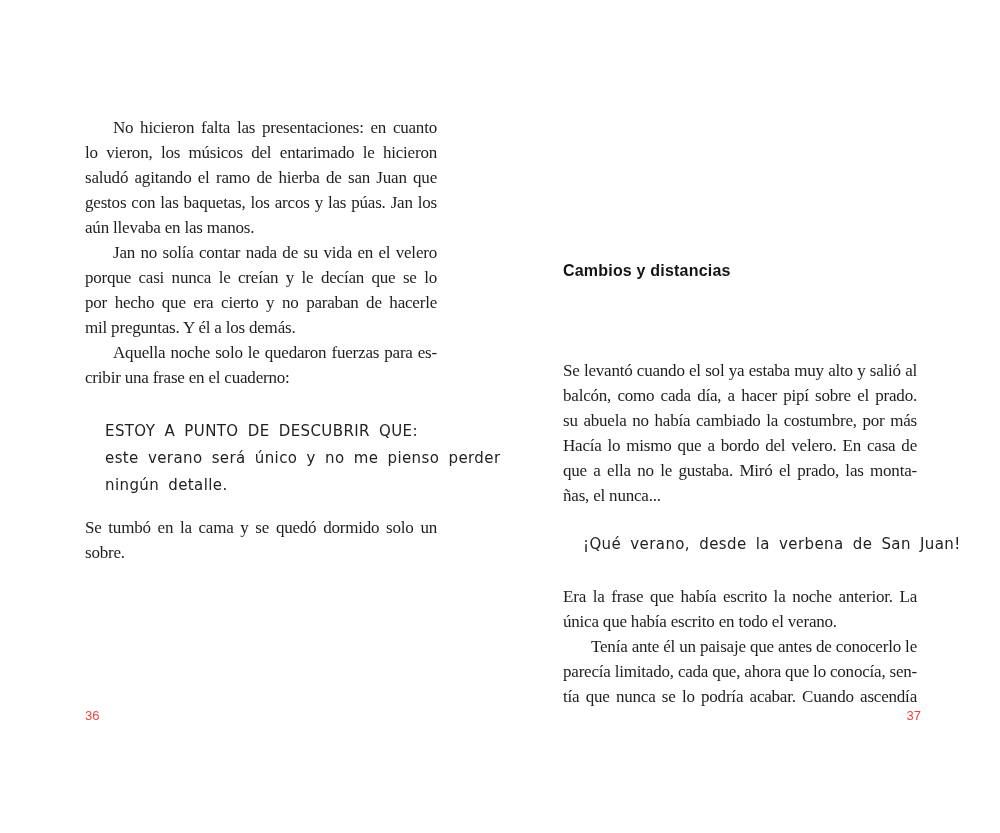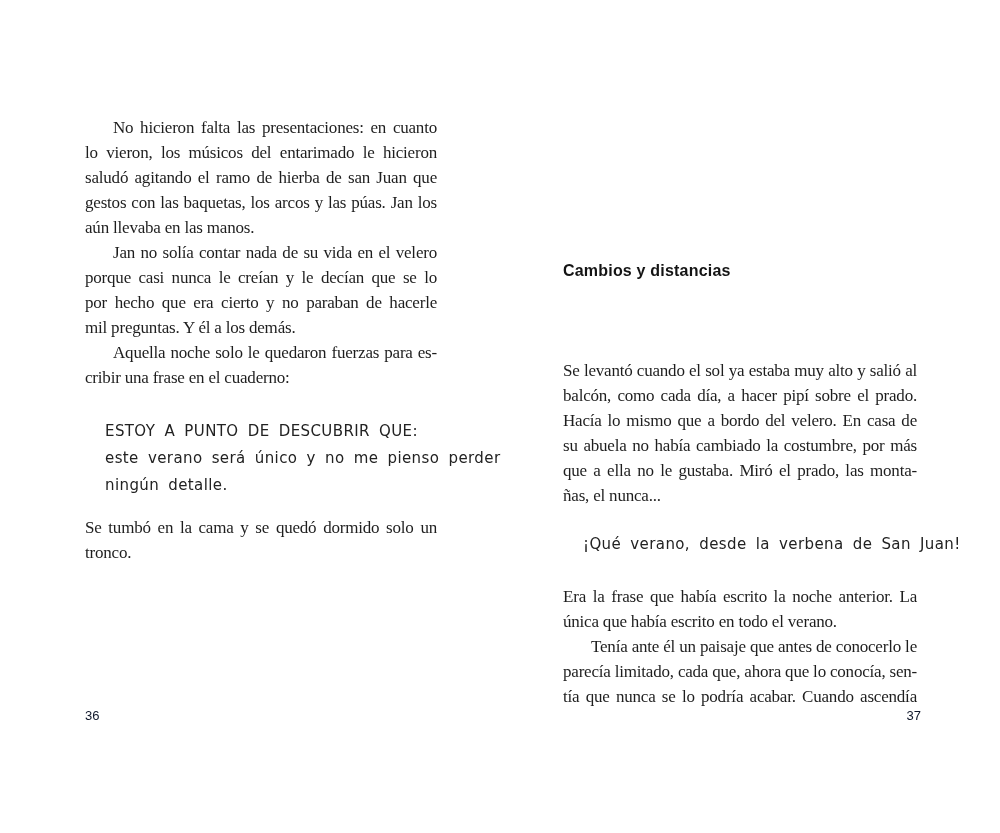--- a/index.html
+++ b/index.html
@@ -75,21 +75,21 @@
   .right-col .block:nth-child(2) { margin-top: 23px; }
   .right-col .block:nth-child(3) { margin-top: 26px; }
 
   
   .page-number {
     position: absolute;
     top: 707px;
     font-family: "Liberation Sans", sans-serif;
     font-size: 13px;
     line-height: 17px;
-    color: #0f172a;
+    color: #ef4444;
   }
   .page-number.pn-left  { left: 85px; }
   .page-number.pn-right { left: 567px; width: 354px; text-align: right; }
 </style>
 </head>
 <body>
 
 <div class="spread">
 
   <div>
@@ -113,34 +113,34 @@
         </div>
         <div class="block note">
           <div class="line">ESTOY A PUNTO DE DESCUBRIR QUE:</div>
         </div>
         <div class="block note">
           <div class="line just">este verano será único y no me pienso perder</div>
           <div class="line">ningún detalle.</div>
         </div>
         <div class="block body">
           <div class="line just">Se tumbó en la cama y se quedó dormido solo un</div>
-          <div class="line">tronco.</div>
+          <div class="line">sobre.</div>
         </div>
       </div>
     <div class="page-number pn-left">36</div>
   </div>
 
   <div>
     <div class="chapter-heading">Cambios y distancias</div>
     <div class="col right-col">
         <div class="block body">
           <div class="line just">Se levantó cuando el sol ya estaba muy alto y salió al</div>
           <div class="line just">balcón, como cada día, a hacer pipí sobre el prado.</div>
+          <div class="line just">su abuela no había cambiado la costumbre, por más</div>
           <div class="line just">Hacía lo mismo que a bordo del velero. En casa de</div>
-          <div class="line just">su abuela no había cambiado la costumbre, por más</div>
           <div class="line just">que a ella no le gustaba. Miró el prado, las monta-</div>
           <div class="line">ñas, el nunca...</div>
         </div>
         <div class="block note">
           <div class="line">¡Qué verano, desde la verbena de San Juan!</div>
         </div>
         <div class="block body">
           <div class="line just">Era la frase que había escrito la noche anterior. La</div>
           <div class="line">única que había escrito en todo el verano.</div>
         </div>

